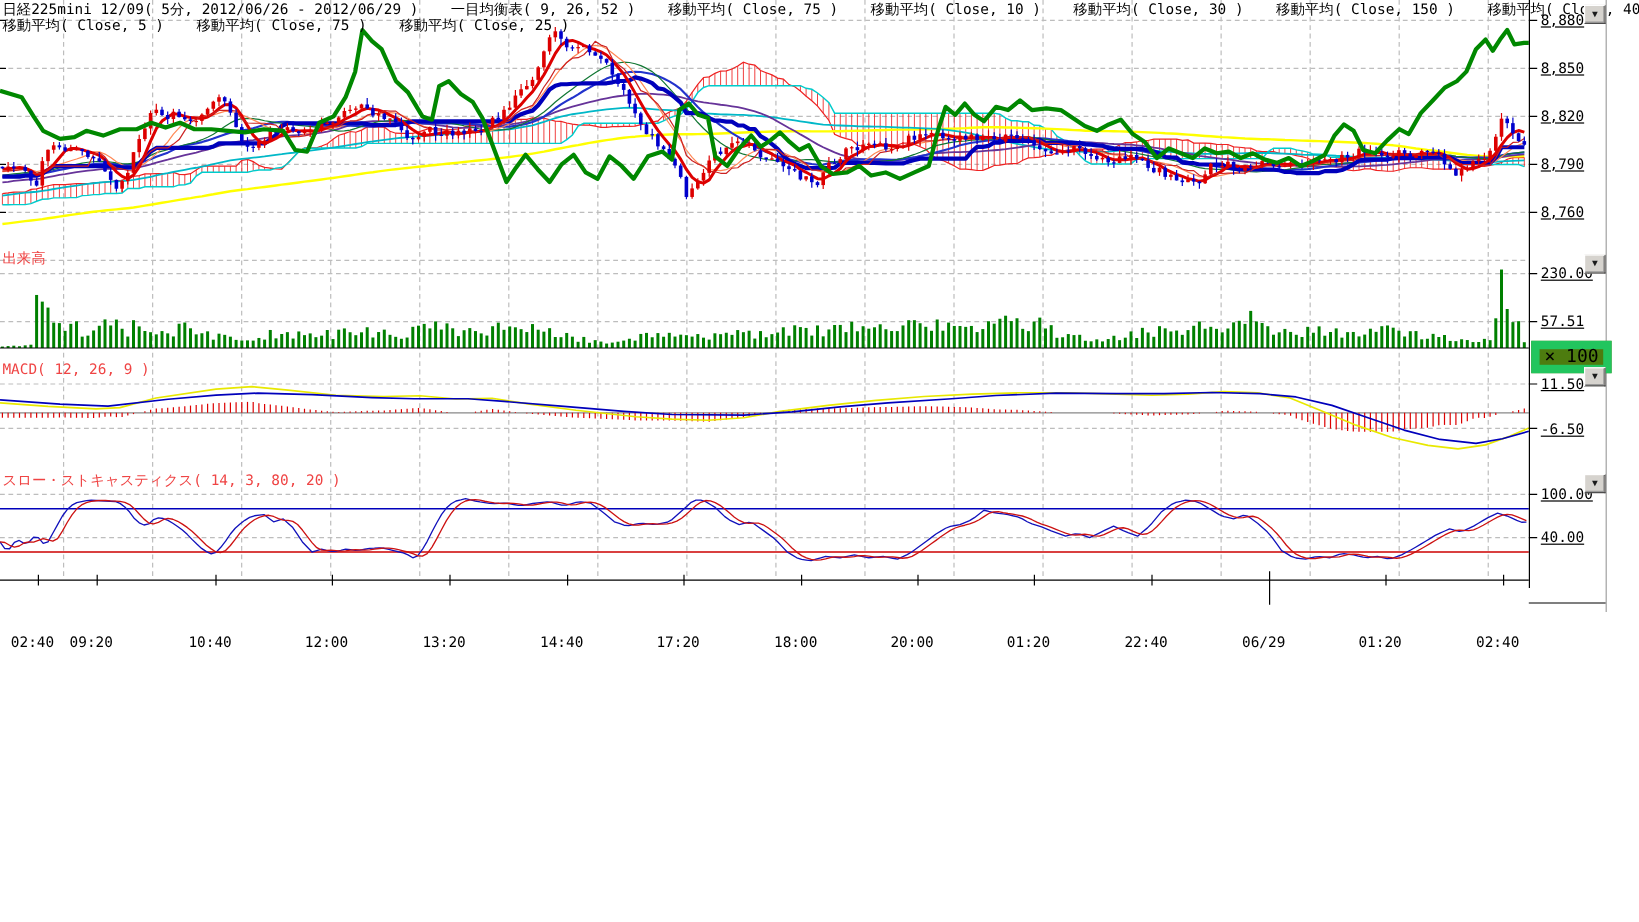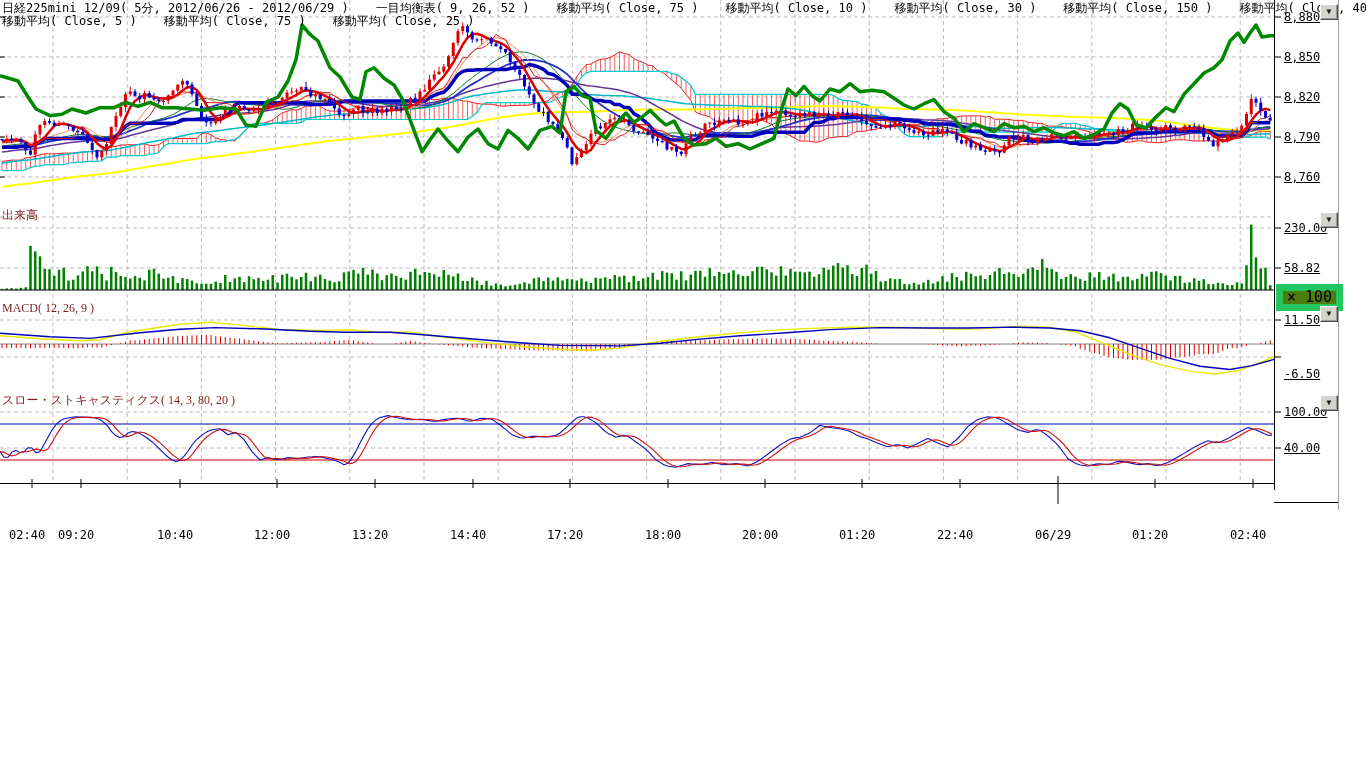--- a/index.html
+++ b/index.html
@@ -1,19 +1,19 @@
 <!DOCTYPE html>
 <html><head>
 <meta charset="utf-8">
 <style>
   html,body{margin:0;padding:0;background:#ffffff;width:1366px;height:768px;overflow:hidden;
     font-family:"DejaVu Sans Mono","DejaVu Sans",monospace;}
   #app{position:relative;width:1215px;height:768px;background:#fff;}
   #chart-svg{position:absolute;left:0;top:0;}
-  .lbl{position:absolute;color:#7f1d1d;font-size:12px;line-height:13px;white-space:pre;font-family:Liberation Serif, serif;}
+  .lbl{position:absolute;color:#ef4444;font-size:12px;line-height:13px;white-space:pre;}
   .hdr-line{position:absolute;left:2px;display:flex;gap:27px;color:#000;font-size:12px;line-height:12px;white-space:pre;}
   .tick-lbl{position:absolute;color:#000;font-size:12px;line-height:12px;white-space:pre;text-decoration:underline;}
   .x-lbl{position:absolute;top:491px;width:46px;text-align:left;color:#000;font-size:12px;line-height:12px;white-space:pre;margin-top:38px;}
   .dd-btn{position:absolute;left:1320px;width:16px;height:14px;background:#d6d3ce;
     border-top:1px solid #ffffff;border-left:1px solid #ffffff;
     border-right:1px solid #4d4d4d;border-bottom:1px solid #4d4d4d;
     box-shadow:inset -1px -1px 0 #9a9a9a;cursor:pointer;
     display:flex;align-items:center;justify-content:center;font-size:8px;color:#1a1a1a;line-height:8px;}
   .mult-badge{position:absolute;left:1276px;top:284px;border:7px solid #22c55e;background:#4d7c0f;
     font-size:15px;line-height:13px;padding:0 4px;color:#000;white-space:pre;}
@@ -1446,23 +1446,23 @@
 
   <div class="mult-badge">× 100</div>
 
   <div id="labels-layer">
       <span class="tick-lbl" style="left:1284px;top:11px">8,880</span>
       <span class="tick-lbl" style="left:1284px;top:51px">8,850</span>
       <span class="tick-lbl" style="left:1284px;top:91px">8,820</span>
       <span class="tick-lbl" style="left:1284px;top:131px">8,790</span>
       <span class="tick-lbl" style="left:1284px;top:171px">8,760</span>
       <span class="tick-lbl" style="left:1284px;top:222px">230.00</span>
-      <span class="tick-lbl" style="left:1284px;top:262px">58.82</span>
+      <span class="tick-lbl" style="left:1284px;top:262px">57.51</span>
       <span class="tick-lbl" style="left:1284px;top:314px">11.50</span>
-      <span class="tick-lbl" style="left:1284px;top:368px">-6.50</span>
+      <span class="tick-lbl" style="left:1284px;top:352px">-6.50</span>
       <span class="tick-lbl" style="left:1284px;top:406px">100.00</span>
       <span class="tick-lbl" style="left:1284px;top:442px">40.00</span>
       <span class="x-lbl" style="left:9px">02:40</span>
       <span class="x-lbl" style="left:58px">09:20</span>
       <span class="x-lbl" style="left:157px">10:40</span>
       <span class="x-lbl" style="left:254px">12:00</span>
       <span class="x-lbl" style="left:352px">13:20</span>
       <span class="x-lbl" style="left:450px">14:40</span>
       <span class="x-lbl" style="left:547px">17:20</span>
       <span class="x-lbl" style="left:645px">18:00</span>

